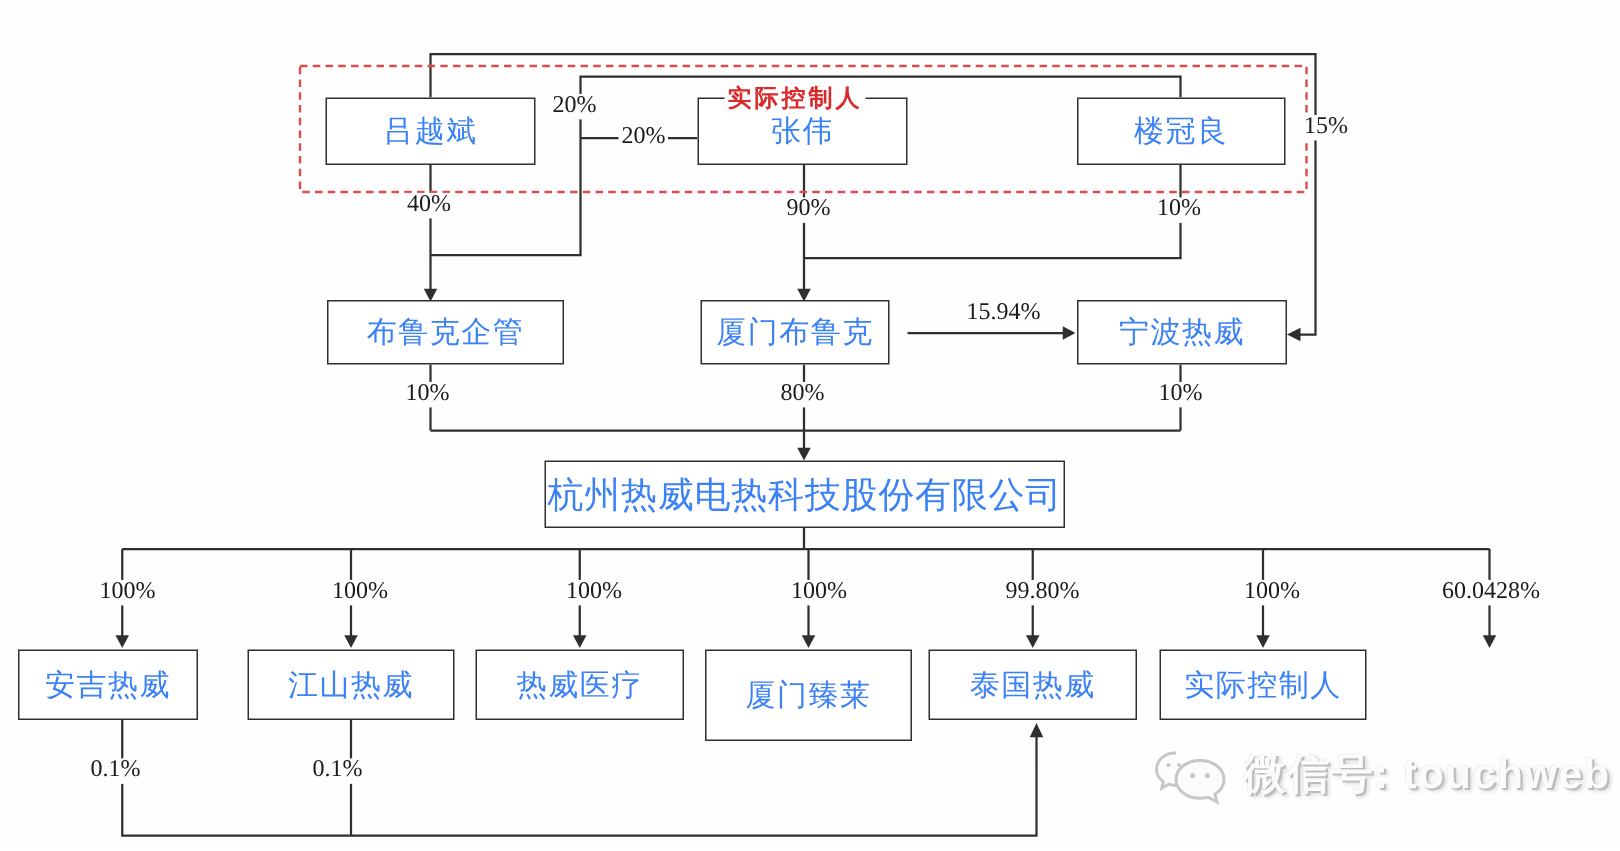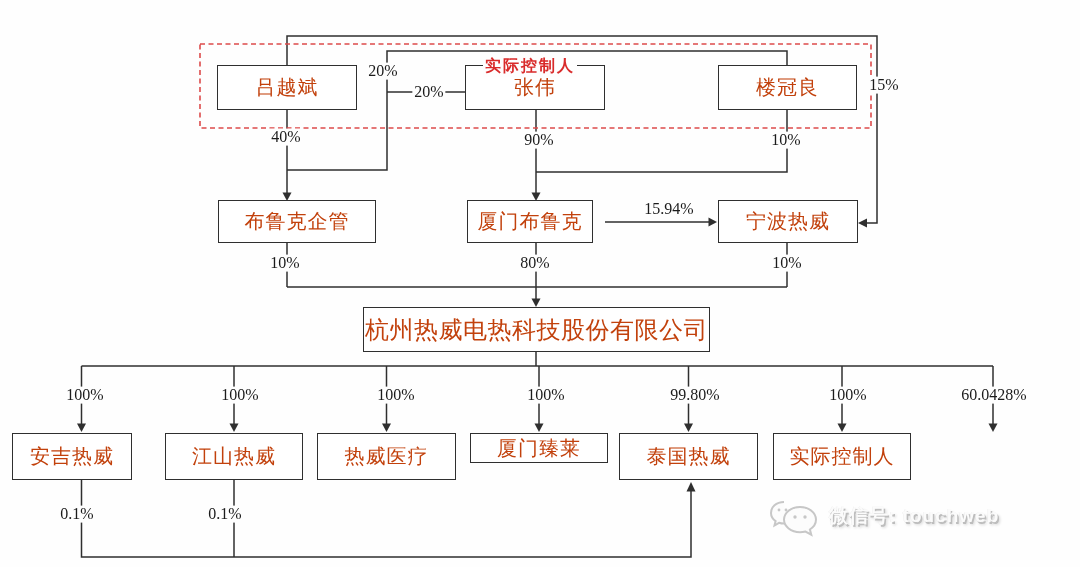--- a/index.html
+++ b/index.html
@@ -5,40 +5,40 @@
   html,body{margin:0;padding:0;background:#ffffff;}
   #stage{
     position:relative;width:1080px;height:567px;background:#fefefe;overflow:hidden;
     font-family:"Liberation Serif","DejaVu Serif",serif;
   }
   #wires{position:absolute;left:0;top:0;z-index:0;}
   .node{
     position:absolute;box-sizing:border-box;z-index:1;
     background:#ffffff;border:1.6px solid #2f2f2f;
     display:flex;align-items:center;justify-content:center;
-    font-size:20px;letter-spacing:1px;color:#c2410c;white-space:nowrap;
+    font-size:20px;letter-spacing:1px;color:#3b82f6;white-space:nowrap;
   }
   .node.main{font-size:24px;letter-spacing:0.5px;}
   .pct{
     position:absolute;z-index:2;transform:translate(-50%,-50%);
     background:#fefefe;padding:0 2px;font-size:16px;line-height:1.05;
     color:#1b1b1b;white-space:nowrap;
   }
   .ctrl{
     position:absolute;z-index:2;transform:translate(-50%,-50%);
     font-size:16px;letter-spacing:2px;color:#d92b2b;font-weight:700;white-space:nowrap;
     background:#fefefe;padding:0 2px;margin-top:44px;
   }
   .watermark{
     position:absolute;left:770px;top:494px;z-index:3;
     display:flex;align-items:center;gap:7px;
     font-family:"Liberation Sans","DejaVu Sans",sans-serif;
   }
   .wx-text{
-    font-size:19px;font-weight:700;color:#fbfbfb;letter-spacing:1px;white-space:nowrap;
+    font-size:28px;font-weight:700;color:#fbfbfb;letter-spacing:1px;white-space:nowrap;
     text-shadow:1.5px 1.5px 0 #bdbdbd, 2.5px 2.5px 3px #d6d6d6, -0.5px -0.5px 0 #efefef;
   }
 </style>
 </head>
 <body>
 
 <div id="stage">
 
   <svg id="wires" width="1080" height="567" viewBox="0 0 1080 567">
     <g stroke="#2f2f2f" stroke-width="1.5" fill="none">
@@ -101,21 +101,21 @@
 
   <div class="node" style="left:218px;top:200px;width:158px;height:43px">布鲁克企管</div>
   <div class="node" style="left:467px;top:200px;width:126px;height:43px">厦门布鲁克</div>
   <div class="node" style="left:718px;top:200px;width:140px;height:43px">宁波热威</div>
 
   <div class="node main" style="left:363px;top:307px;width:347px;height:45px">杭州热威电热科技股份有限公司</div>
 
   <div class="node" style="left:12px;top:433px;width:120px;height:47px">安吉热威</div>
   <div class="node" style="left:165px;top:433px;width:138px;height:47px">江山热威</div>
   <div class="node" style="left:317px;top:433px;width:139px;height:47px">热威医疗</div>
-  <div class="node" style="left:470px;top:433px;width:138px;height:30px">厦门臻莱</div>
+  <div class="node" style="left:470px;top:433px;width:138px;height:61px">厦门臻莱</div>
   <div class="node" style="left:619px;top:433px;width:139px;height:47px">泰国热威</div>
   <div class="node" style="left:773px;top:433px;width:138px;height:47px">实际控制人</div>
 
   <div class="pct" style="left:383px;top:71px">20%</div>
   <div class="pct" style="left:429px;top:92px">20%</div>
   <div class="pct" style="left:884px;top:85px">15%</div>
   <div class="pct" style="left:286px;top:137px">40%</div>
   <div class="pct" style="left:539px;top:140px">90%</div>
   <div class="pct" style="left:786px;top:140px">10%</div>
   <div class="pct" style="left:669px;top:209px">15.94%</div>

